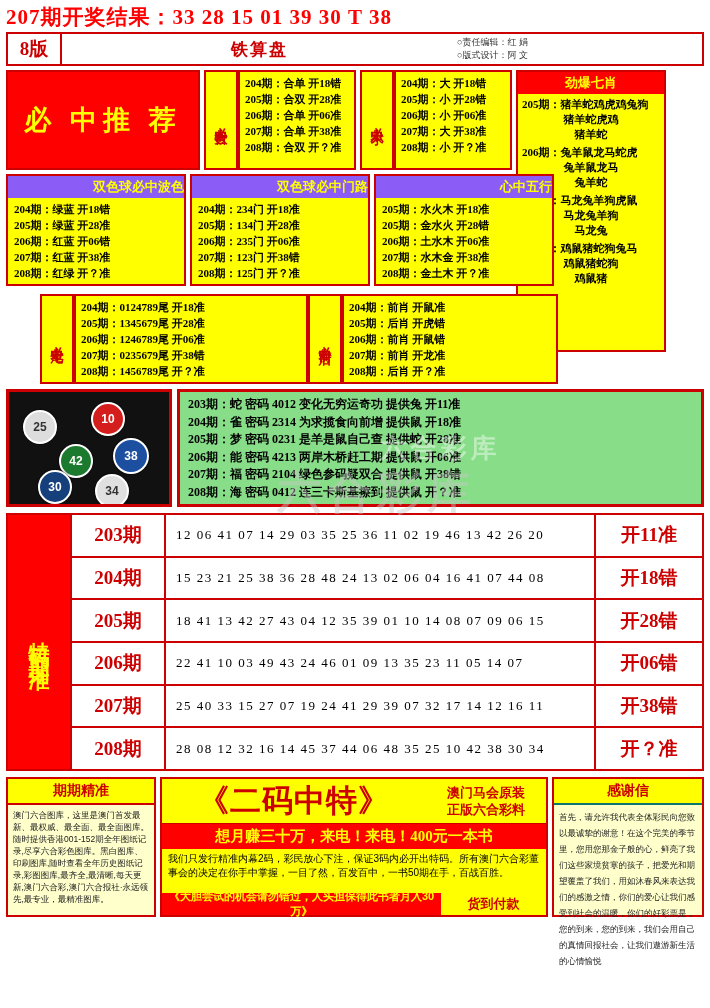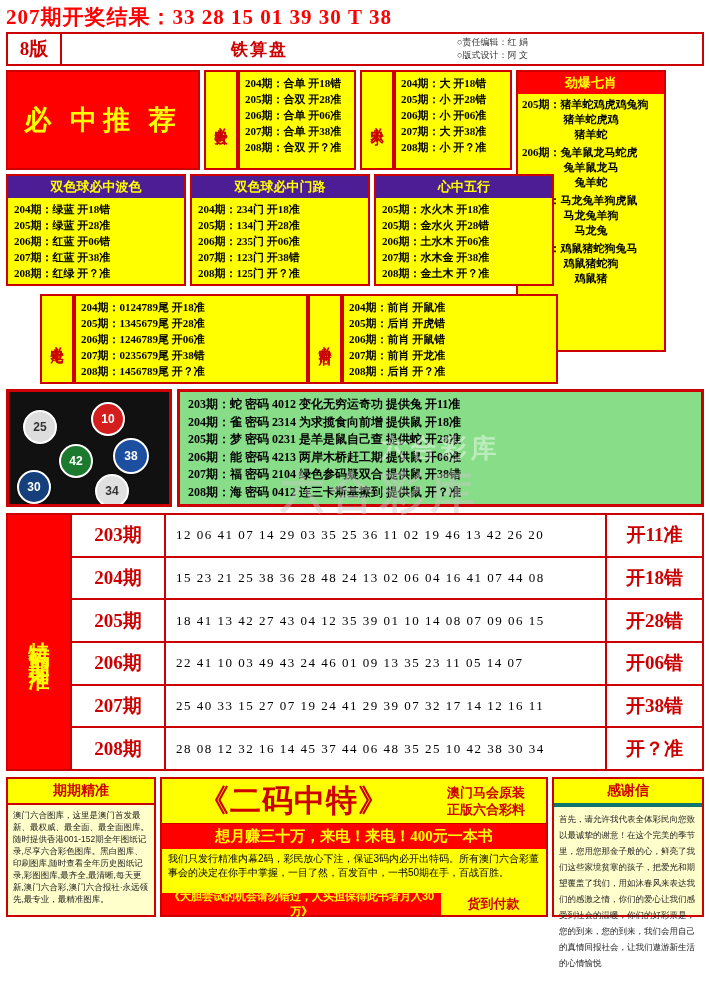--- a/index.html
+++ b/index.html
@@ -60,22 +60,22 @@
   .qixiao .hd{font-size:13px;padding:2px 12px;background:#ff0000;color:#ffff00;}
   .qixiao-body{padding:3px 4px;font-size:11px;line-height:15px;font-weight:bold;
     font-family:"Liberation Serif","DejaVu Serif",serif;}
   .qixiao-item{margin-bottom:3px;}
   .qixiao-item .t{white-space:nowrap;}
   .qixiao-item .z{text-align:center;}
 
   
   .blk2{margin-top:4px;display:flex;gap:4px;}
   .col3{width:180px;border:2px solid #cc0000;background:#ffff00;box-sizing:border-box;}
-  .col3 .hd{background:#4c1d95;color:#ffff00;font-size:13px;padding:2px 0;
-    font-family:"Liberation Serif","DejaVu Serif",serif;}
+  .col3 .hd{background:#8b5cf6;color:#ffff00;font-size:13px;padding:2px 0;
+    font-family:"Liberation Serif","DejaVu Serif",serif;text-align:right;}
   .col3 .body{padding:3px 6px;font-size:11px;line-height:16px;font-weight:bold;
     font-family:"Liberation Serif","DejaVu Serif",serif;}
   .col3 .body .ln{white-space:nowrap;}
 
   
   .blk3{margin-top:8px;display:flex;gap:0;justify-content:flex-end;}
   .tails{display:flex;width:268px;}
   .tails .listbox{flex:1;}
   .frontback{display:flex;width:250px;}
   .frontback .listbox{flex:1;}
@@ -100,21 +100,21 @@
   .tmq span{writing-mode:vertical-rl;letter-spacing:7px;}
   .tbl{flex:1;display:flex;flex-direction:column;}
   .trow{flex:1;display:flex;border-bottom:2px solid #cc0000;}
   .trow:last-child{border-bottom:none;}
   .tqi{width:92px;display:flex;align-items:center;justify-content:center;
     color:#cc0000;font-size:19px;font-weight:bold;border-right:2px solid #cc0000;
     font-family:"Liberation Serif","DejaVu Serif",serif;}
   .tnums{flex:1;display:flex;align-items:center;padding-left:10px;font-size:13px;letter-spacing:1.5px;
     border-right:2px solid #cc0000;position:relative;
     font-family:"Liberation Serif","DejaVu Serif",serif;}
-  .tres{width:95px;display:flex;align-items:center;justify-content:center;
+  .tres{width:106px;display:flex;align-items:center;justify-content:center;
     color:#cc0000;font-size:19px;font-weight:bold;
     font-family:"Liberation Serif","DejaVu Serif",serif;}
   .bigwm{position:absolute;left:26%;top:-52px;font-size:44px;color:rgba(200,200,200,0.45);
     font-weight:bold;letter-spacing:6px;pointer-events:none;z-index:0;}
 
   
   .blk6{margin-top:6px;display:flex;gap:4px;height:140px;}
   .ad1{width:150px;border:2px solid #cc0000;background:#ffffcc;box-sizing:border-box;}
   .ad1 .hd{background:#ffff00;color:#cc0000;font-size:14px;padding:3px 0;border-bottom:2px solid #cc0000;
     font-family:"Liberation Serif","DejaVu Serif",serif;}
@@ -127,21 +127,21 @@
   .ad2-side{width:120px;text-align:center;font-size:13px;color:#cc0000;font-weight:bold;line-height:17px;
     font-family:"Liberation Serif","DejaVu Serif",serif;}
   .ad2-mid{background:#ff0000;color:#ffff00;text-align:center;font-size:15px;font-weight:bold;padding:3px 0;
     font-family:"Liberation Serif","DejaVu Serif",serif;}
   .ad2-body{flex:1;padding:3px 6px;font-size:10px;line-height:14px;color:#000;}
   .ad2-bottom{display:flex;align-items:center;background:#ff0000;color:#ffff00;height:22px;}
   .ad2-bottom .l{flex:1;text-align:center;font-size:11px;font-weight:bold;}
   .ad2-bottom .r{width:105px;text-align:center;font-size:13px;font-weight:bold;background:#ffff00;color:#cc0000;
     height:100%;display:flex;align-items:center;justify-content:center;}
   .ad3{width:152px;border:2px solid #cc0000;background:#ffffcc;box-sizing:border-box;}
-  .ad3 .hd{background:#ffff00;color:#cc0000;font-size:14px;padding:3px 0;border-bottom:4px solid #0f766e;
+  .ad3 .hd{background:#ffff00;color:#cc0000;font-size:14px;padding:3px 0;border-bottom:2px solid #0f766e;
     font-family:"Liberation Serif","DejaVu Serif",serif;}
   .ad3 .body{padding:4px 5px;font-size:8.5px;line-height:16px;color:#222;}
 </style>
 </head>
 <body>
 
 <div class="page">
 
   <div class="topbar">
     <div class="topbar-title">207期开奖结果：33 28 15 01 39 30 T 38</div>
@@ -274,21 +274,21 @@
       </div>
     </div>
   </div>
 
   <div class="blk4">
     <div class="chips">
       <div class="chip" style="left:14px;top:18px;width:30px;height:30px;background:#dddddd;color:#333;">25</div>
       <div class="chip" style="left:82px;top:10px;width:30px;height:30px;background:#d41d1d;">10</div>
       <div class="chip" style="left:50px;top:52px;width:30px;height:30px;background:#1b7a2e;">42</div>
       <div class="chip" style="left:104px;top:46px;width:32px;height:32px;background:#1c4fa0;">38</div>
-      <div class="chip" style="left:8px;top:78px;width:30px;height:30px;background:#15407c;">30</div>
+      <div class="chip" style="left:29px;top:78px;width:30px;height:30px;background:#15407c;">30</div>
       <div class="chip" style="left:86px;top:82px;width:30px;height:30px;background:#e0e0e0;color:#333;">34</div>
     </div>
     <div class="greenbox">
       <div class="wm">六合彩库</div>
       <div class="ln">203期：蛇  密码  4012  变化无穷运奇功  提供兔  开11准</div>
       <div class="ln">204期：雀  密码  2314  为求揽食向前增  提供鼠  开18准</div>
       <div class="ln">205期：梦  密码  0231  是羊是鼠自己查  提供蛇  开28准</div>
       <div class="ln">206期：能  密码  4213  两岸木桥赶工期  提供鼠  开06准</div>
       <div class="ln">207期：福  密码  2104  绿色参码疑双合  提供鼠  开38错</div>
       <div class="ln">208期：海  密码  0412  连三卡斯基擦到  提供鼠  开？准</div>

